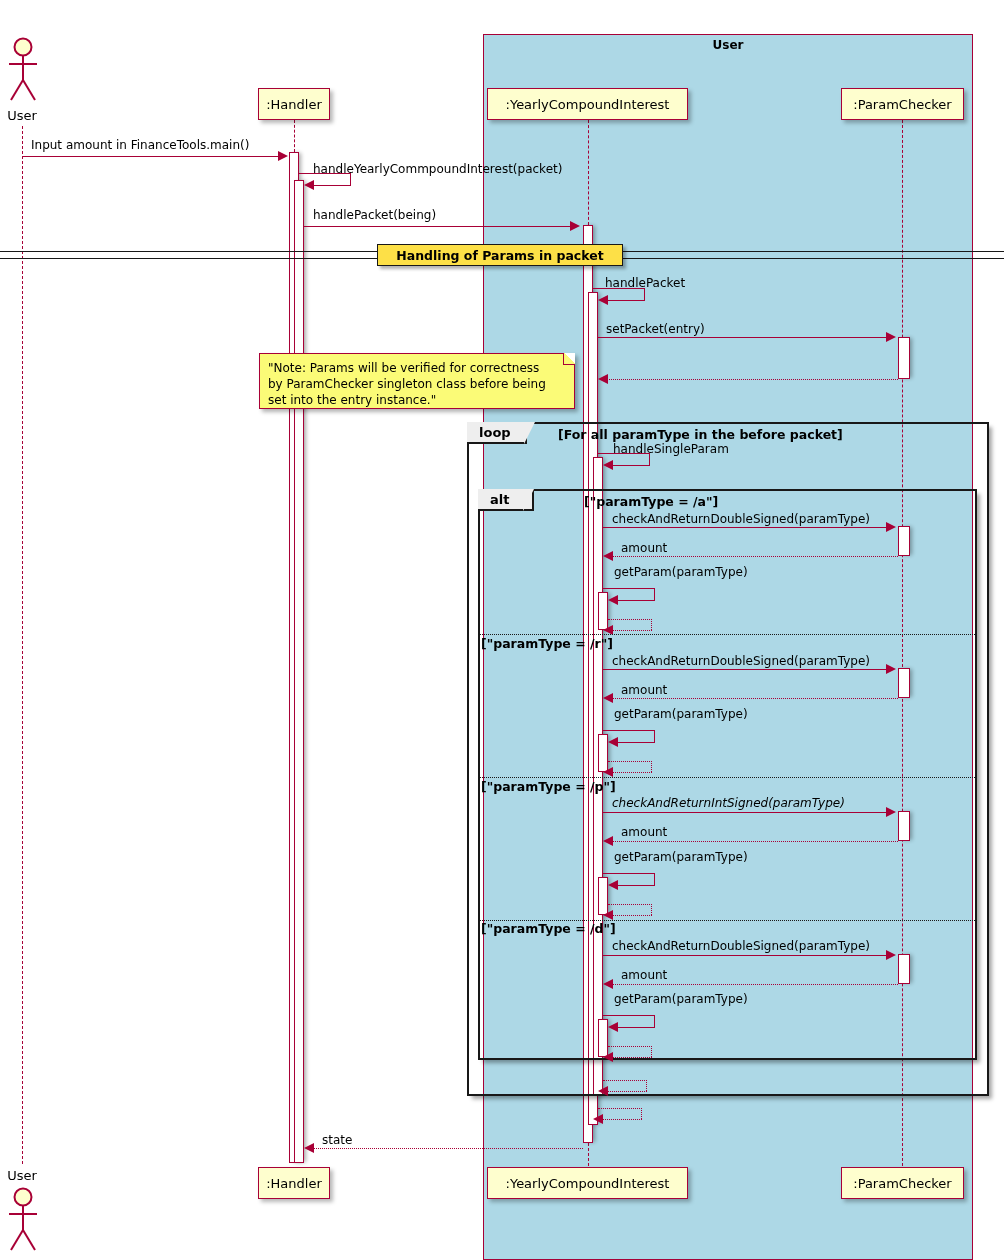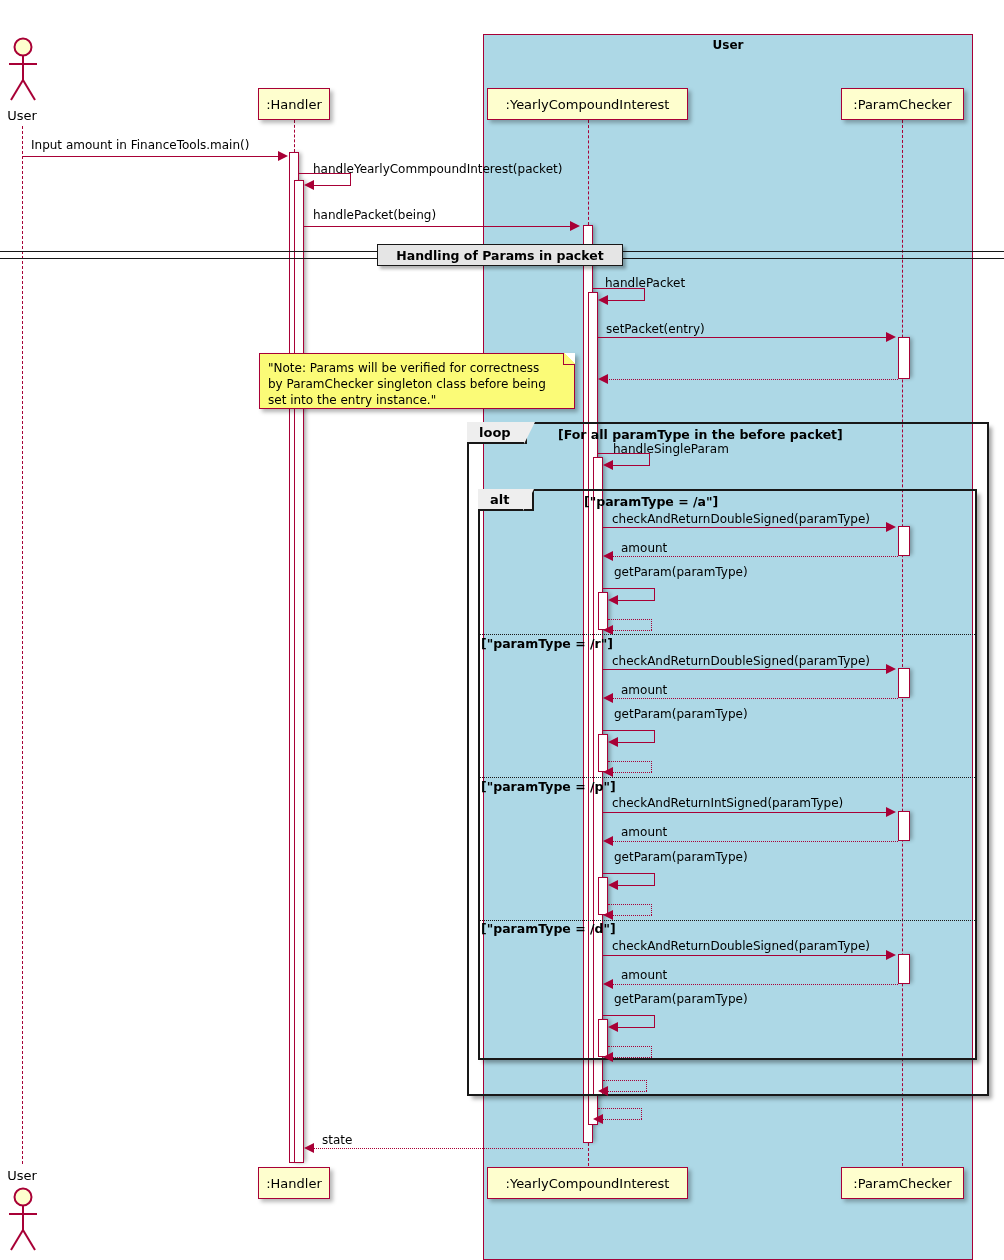--- a/index.html
+++ b/index.html
@@ -53,21 +53,21 @@
         box-sizing:border-box;font-size:12px;color:#000;padding:6px 8px 6px 8px;
         line-height:16px;box-shadow:3px 3px 4px rgba(0,0,0,.3);}
   .note-fold-edge{position:absolute;right:-1px;top:-1px;width:12px;height:12px;
              border-left:1px solid #A80036;border-bottom:1px solid #A80036;
              transform:rotate(0deg);box-sizing:border-box;
              background:linear-gradient(225deg,#ffffff 50%,#FBFB77 50%);}
 
   
   .divider-line{position:absolute;left:0;width:1004px;height:0;
                 border-top:1.6px solid #181818;}
-  .divider-box{position:absolute;background:#e5e5e5;border:1.6px solid #181818;
+  .divider-box{position:absolute;background:#fde047;border:1.6px solid #181818;
                box-sizing:border-box;font-size:12.5px;font-weight:bold;color:#000;
                display:flex;align-items:center;justify-content:center;
                box-shadow:3px 3px 3px rgba(0,0,0,.3);}
 
   
   .fragment{position:absolute;border:2px solid #181818;box-sizing:border-box;
             background:transparent;box-shadow:4px 4px 4px -1px rgba(0,0,0,.35);}
   .frag-tab{position:absolute;left:0;top:0;height:22px;background:#EEEEEE;
             border-right:2px solid #181818;border-bottom:2px solid #181818;
             box-sizing:border-box;font-size:13px;font-weight:bold;color:#000;
@@ -230,21 +230,21 @@
   <div class="msg-line" style="left:614px;top:742px;width:41px;"></div>
   <div class="arrow-head ah-left" style="left:608px;top:737px;"></div>
   <div class="msg-line ret" style="left:608px;top:761px;width:44px;"></div>
   <div class="msg-vert ret" style="left:651px;top:761px;height:11px;"></div>
   <div class="msg-line ret" style="left:609px;top:772px;width:43px;"></div>
   <div class="arrow-head ah-left" style="left:603px;top:767px;"></div>
 
   <div class="frag-sep" style="left:480px;top:777px;width:495px;"></div>
   <div class="frag-guard" style="left:481px;top:779px;">["paramType = /p"]</div>
 
-  <div class="msg-label" style="left:612px;top:796px;">checkAndReturnIntSigned(paramType)</div>
+  <div class="msg-label" style="left:612px;top:796px;font-style:italic;">checkAndReturnIntSigned(paramType)</div>
   <div class="msg-line" style="left:603px;top:812px;width:283px;"></div>
   <div class="arrow-head ah-right" style="left:886px;top:807px;"></div>
   <div class="msg-label" style="left:621px;top:825px;">amount</div>
   <div class="msg-line ret" style="left:609px;top:841px;width:289px;"></div>
   <div class="arrow-head ah-left" style="left:603px;top:836px;"></div>
   <div class="msg-label" style="left:614px;top:850px;">getParam(paramType)</div>
   <div class="msg-line" style="left:603px;top:873px;width:52px;"></div>
   <div class="msg-vert" style="left:654px;top:873px;height:12px;"></div>
   <div class="msg-line" style="left:614px;top:885px;width:41px;"></div>
   <div class="arrow-head ah-left" style="left:608px;top:880px;"></div>

